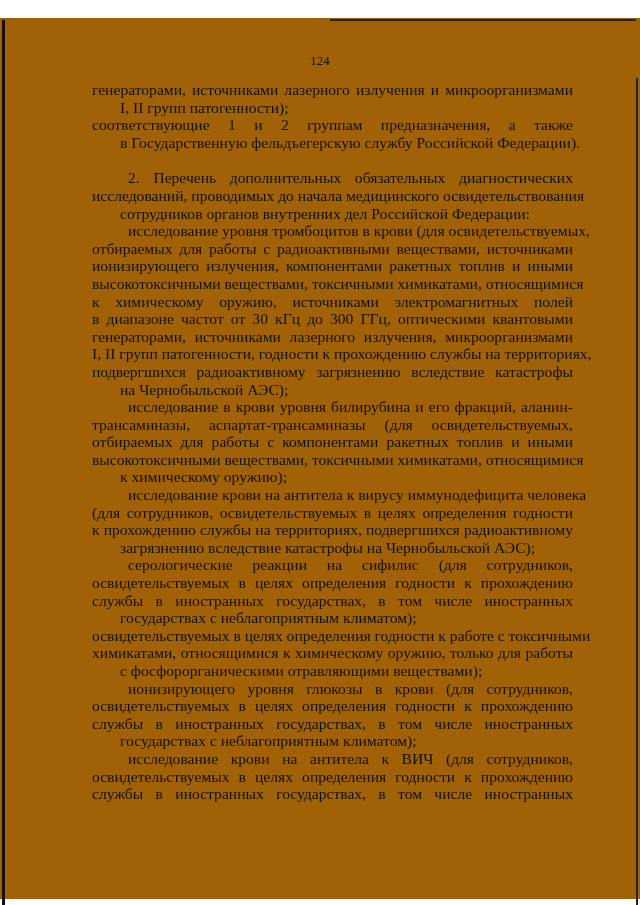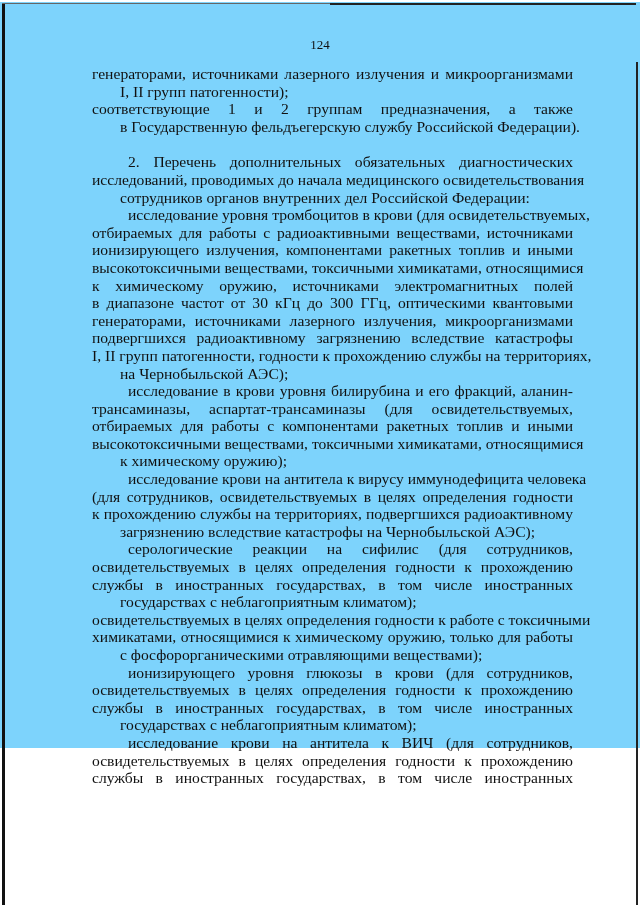--- a/index.html
+++ b/index.html
@@ -1,19 +1,19 @@
 <!DOCTYPE html>
 <html><head>
 <meta charset="utf-8">
 <style>
   html, body { margin: 0; padding: 0; background: #ffffff; }
   body { width: 640px; height: 905px; position: relative; overflow: hidden; }
   .page {
-    position: absolute; left: 0; top: 2px; width: 640px; height: 746px;
-    background: #7dd3fc;
+    position: absolute; left: 0; top: 18px; width: 640px; height: 881px;
+    background: #a16207;
   }
   .edge-left {
     position: absolute; left: 2px; top: 2px; width: 3px; height: 901px; background: #111;
   }
   .edge-top {
     position: absolute; left: 2px; top: 1px; width: 634px; height: 1px; background: #666;
   }
   .edge-top-dark {
     position: absolute; left: 330px; top: 1px; width: 306px; height: 2px; background: #222;
   }
@@ -72,22 +72,22 @@
     </div>
 
     <div>
       <span class="line indent">исследование уровня тромбоцитов в крови (для освидетельствуемых,</span>
       <span class="line">отбираемых для работы с радиоактивными веществами, источниками</span>
       <span class="line">ионизирующего излучения, компонентами ракетных топлив и иными</span>
       <span class="line">высокотоксичными веществами, токсичными химикатами, относящимися</span>
       <span class="line">к химическому оружию, источниками электромагнитных полей</span>
       <span class="line">в диапазоне частот от 30 кГц до 300 ГГц, оптическими квантовыми</span>
       <span class="line">генераторами, источниками лазерного излучения, микроорганизмами</span>
+      <span class="line">I, II групп патогенности, годности к прохождению службы на территориях,</span>
       <span class="line">подвергшихся радиоактивному загрязнению вследствие катастрофы</span>
-      <span class="line">I, II групп патогенности, годности к прохождению службы на территориях,</span>
       <span class="line last">на Чернобыльской АЭС);</span>
     </div>
 
     <div>
       <span class="line indent">исследование в крови уровня билирубина и его фракций, аланин-</span>
       <span class="line">трансаминазы, аспартат-трансаминазы (для освидетельствуемых,</span>
       <span class="line">отбираемых для работы с компонентами ракетных топлив и иными</span>
       <span class="line">высокотоксичными веществами, токсичными химикатами, относящимися</span>
       <span class="line last">к химическому оружию);</span>
     </div>

